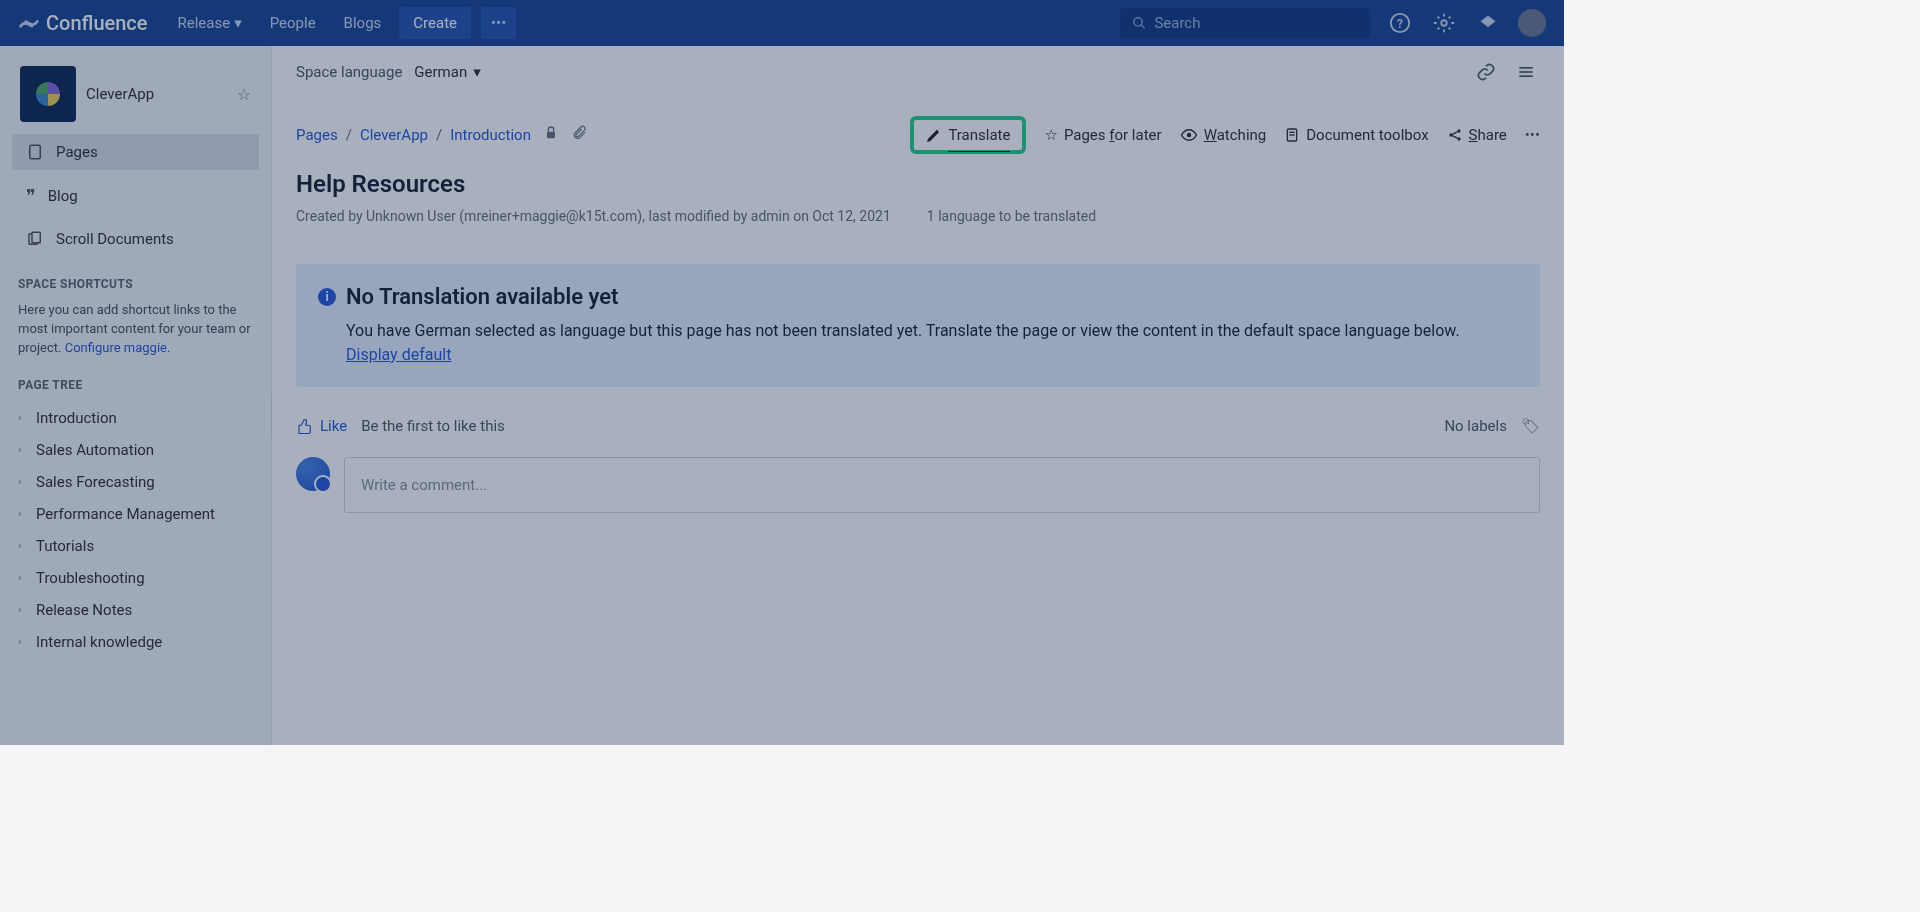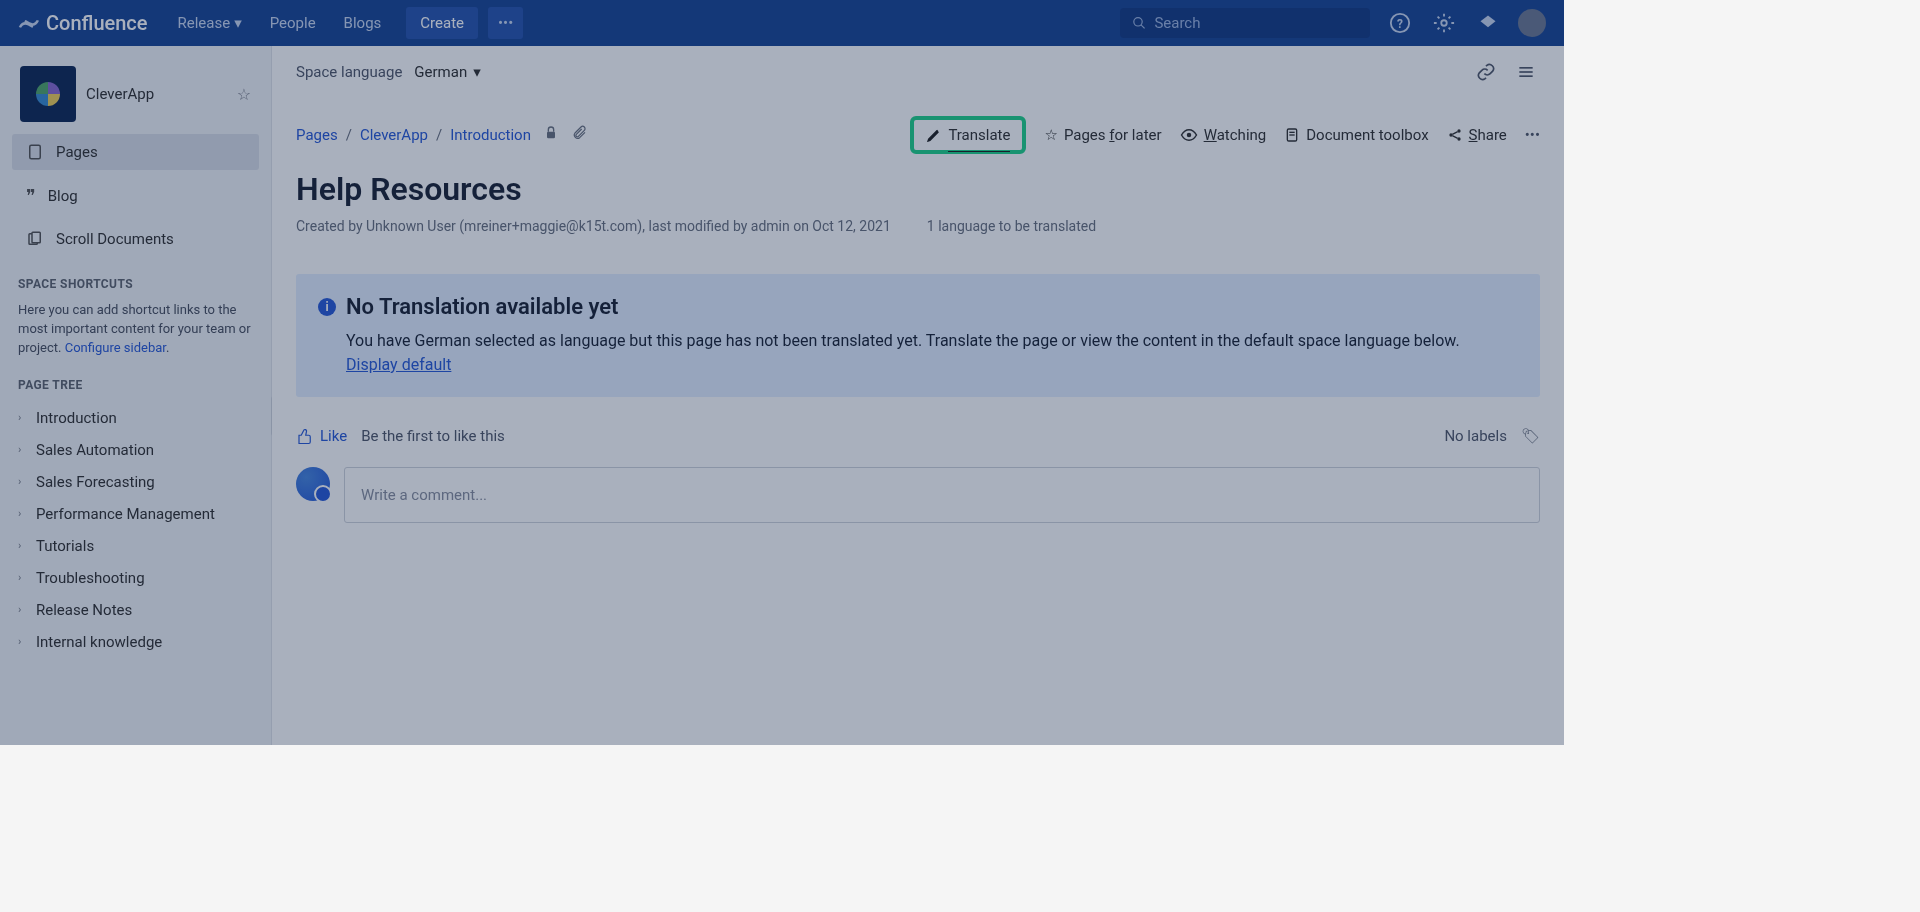--- a/index.html
+++ b/index.html
@@ -3,21 +3,21 @@
 <meta charset="utf-8">
 <style>
 * { margin: 0; padding: 0; box-sizing: border-box; font-family: -apple-system, BlinkMacSystemFont, "Segoe UI", Roboto, sans-serif; }
 body { width: 1564px; height: 745px; background: #f5f5f5; position: relative; }
 .overlay-dim { position: absolute; inset: 0; background: rgba(9,30,66,0.35); pointer-events: none; z-index: 50; }
 
 .topbar { height: 46px; background: #1b4796; display: flex; align-items: center; padding: 0 18px; gap: 8px; position: relative; z-index: 1; }
 .logo { display: flex; align-items: flex-end; gap: 6px; color: #fff; font-size: 20px; font-weight: 500; margin-right: 12px; }
 .logo-icon { width: 22px; height: 22px; }
 .nav-btn { background: transparent; border: none; color: #c9d7f0; font-size: 15px; padding: 6px 10px; cursor: pointer; display: flex; align-items: center; gap: 4px; }
-.create-btn { background: #2a57b0; color: #fff; border: none; padding: 7px 14px; border-radius: 3px; font-size: 15px; cursor: pointer; margin-left: 7px; }
+.create-btn { background: #2a57b0; color: #fff; border: none; padding: 7px 14px; border-radius: 3px; font-size: 15px; cursor: pointer; }
 .more-btn { background: #2a57b0; color: #c9d7f0; border: none; padding: 7px 10px; border-radius: 3px; font-size: 15px; cursor: pointer; margin-left: 2px; }
 .topbar-spacer { flex: 1; }
 .search-box { background: #163d85; border-radius: 4px; padding: 6px 12px; display: flex; align-items: center; gap: 8px; width: 250px; }
 .search-box input { background: transparent; border: none; color: #c9d7f0; font-size: 15px; outline: none; width: 100%; }
 .search-box input::placeholder { color: #9db4df; }
 .topbar-icon { width: 28px; height: 28px; display: flex; align-items: center; justify-content: center; cursor: pointer; color: #c9d7f0; margin-left: 8px; }
 .avatar-top { width: 28px; height: 28px; border-radius: 50%; background: #6d7a94; margin-left: 8px; }
 
 .body-wrap { display: flex; height: calc(745px - 46px); }
 
@@ -46,21 +46,21 @@
 .content { padding: 0 24px 24px; }
 .toolbar2 { display: flex; align-items: center; padding: 18px 0 10px; gap: 18px; }
 .breadcrumb { display: flex; align-items: center; gap: 8px; font-size: 15px; }
 .breadcrumb a { color: #2a5bd7; text-decoration: none; }
 .breadcrumb .sep { color: #6b7280; }
 .bc-icon { color: #6b7280; margin-left: 4px; }
 .toolbar2-spacer { flex: 1; }
 .action-btn { display: flex; align-items: center; gap: 6px; font-size: 15px; color: #333; cursor: pointer; }
 .action-btn .u { text-decoration: underline; }
 .translate-highlight { border: 4px solid #22d38a; border-radius: 6px; padding: 6px 12px; background: #fff; position: relative; z-index: 100; }
-.page-title { font-size: 32px; font-weight: 600; color: #1c2436; margin-top: 6px; }
+.page-title { font-size: 24px; font-weight: 600; color: #1c2436; margin-top: 6px; }
 .page-meta { font-size: 14px; color: #6b7280; margin-top: 10px; display: flex; gap: 36px; }
 
 .info-panel { background: #e3efff; border-radius: 3px; padding: 20px 22px; margin-top: 40px; position: relative; z-index: 100; }
 .info-head { display: flex; align-items: center; gap: 10px; }
 .info-icon { width: 18px; height: 18px; border-radius: 50%; background: #2a5bd7; color: #fff; display: flex; align-items: center; justify-content: center; font-size: 12px; font-weight: 700; }
 .info-title { font-size: 22px; font-weight: 600; color: #1c2436; }
 .info-body { font-size: 16px; color: #1c2436; margin-top: 10px; margin-left: 28px; line-height: 1.5; }
 .info-body a { color: #2a5bd7; text-decoration: underline; }
 
 .like-row { display: flex; align-items: center; gap: 14px; margin-top: 30px; font-size: 15px; color: #52596b; }
@@ -146,21 +146,21 @@
     <div class="side-item">
       <svg width="18" height="18" viewBox="0 0 24 24">
           <rect x="4" y="5" width="11" height="14" rx="1" stroke="#555" stroke-width="2" fill="none"></rect>
           <rect x="8" y="3" width="11" height="14" rx="1" stroke="#555" stroke-width="2" fill="#f2f4f7"></rect>
         </svg>
       <span>Scroll Documents</span>
     </div>
 
     <div class="side-section">SPACE SHORTCUTS</div>
     <div class="side-help">
-      <span>Here you can add shortcut links to the most important content for your team or project. </span><a href="#">Configure sidebar</a><span>.</span>
+      <span>Here you can add shortcut links to the most important content for your team or project. </span><a href="#">Configure maggie</a><span>.</span>
     </div>
 
     <div class="side-section">PAGE TREE</div>
     <div class="tree-item">
         <span class="chev">›</span>
         <span>Introduction</span>
       </div>
     <div class="tree-item">
         <span class="chev">›</span>
         <span>Sales Automation</span>

